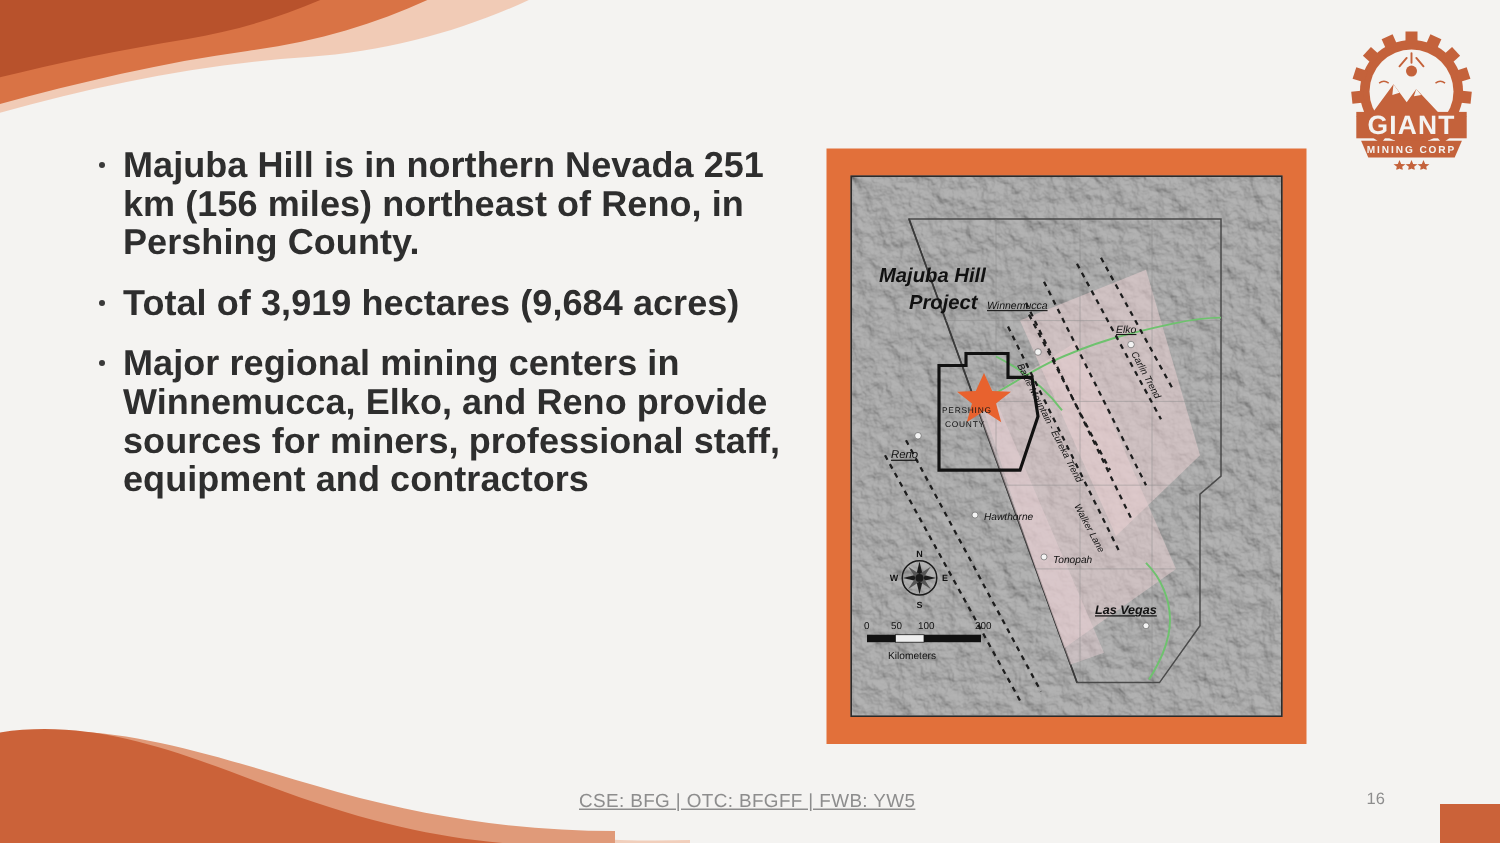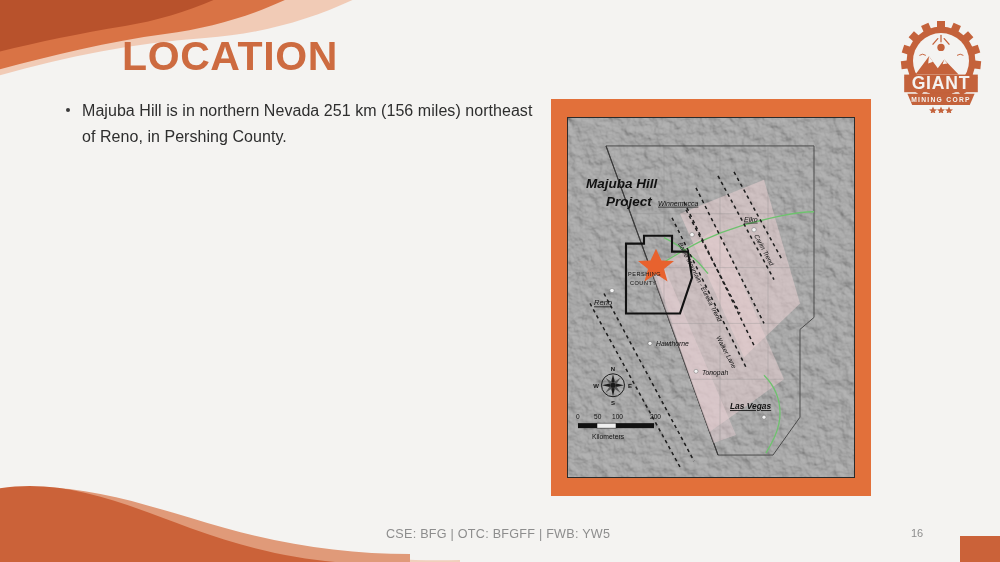--- a/index.html
+++ b/index.html
@@ -24,22 +24,22 @@
     color:#cd6b40;line-height:1;
   }
 
   
   .bullets{
     position:absolute;left:60px;top:98px;width:480px;
     color:#2e2e2e;
   }
   .bullet{
     position:relative;padding-left:22px;
-    font-size:16px;line-height:25.6px;
-    margin-bottom:15px;letter-spacing:.05px;
+    font-size:24px;line-height:25.6px;
+    margin-bottom:15px;letter-spacing:.05px;font-weight:bold;
   }
   .bullet:before{
     content:"";position:absolute;left:6px;top:10px;
     width:4px;height:4px;border-radius:50%;background:#3a3a3a;
   }
 
   
   .map-frame{
     position:absolute;left:551px;top:99px;width:320px;height:397px;
     background:#e2703a;
@@ -48,21 +48,21 @@
   .map-inner{
     position:relative;width:100%;height:100%;
     background:#737373;border:1.6px solid #2b2b2b;
     box-sizing:border-box;overflow:hidden;
   }
   .map-svg{position:absolute;inset:0;width:100%;height:100%;}
 
   
   .footer-ticker{
     position:absolute;left:386px;top:527px;
-    font-size:12.6px;color:#8d8d8d;letter-spacing:.25px;
+    font-size:12.6px;color:#8d8d8d;letter-spacing:.25px;text-decoration:underline;
   }
   .page-num{
     position:absolute;left:911px;top:527px;
     font-size:11px;color:#8d8d8d;
   }
 
   
   .logo{position:absolute;left:893px;top:17px;width:96px;height:96px;}
 </style>
 </head>
@@ -79,24 +79,25 @@
   <svg class="deco deco-bl" viewBox="0 0 470 110">
     <path d="M0,38 C90,20 160,48 250,72 C330,93 400,100 470,98 L470,110 L0,110 Z" fill="#f1cbb6" opacity="0.9"></path>
     <path d="M0,30 C80,14 150,42 235,66 C300,84 360,92 420,92 L420,110 L0,110 Z" fill="#e09a79"></path>
     <path d="M0,28 C70,14 130,40 200,66 C255,86 300,96 345,100 L345,110 L0,110 Z" fill="#cb6239"></path>
   </svg>
 
   <svg class="deco deco-br" viewBox="0 0 40 26">
     <path d="M0,0 L40,0 L40,26 L0,26 Z" fill="#cb6239"></path>
   </svg>
 
-  <div class="title">LOCATION</div>
 
   <div class="bullets">
     <div class="bullet">Majuba Hill is in northern Nevada 251 km (156 miles) northeast of Reno, in Pershing County.</div>
+    <div class="bullet">Total of 3,919 hectares (9,684 acres)</div>
+    <div class="bullet">Major regional mining centers in Winnemucca, Elko, and Reno provide sources for miners, professional staff, equipment and contractors</div>
   </div>
 
   <div class="map-frame">
     <div class="map-inner">
       <svg class="map-svg" viewBox="0 0 286 360" preserveAspectRatio="none">
         <defs>
           <filter id="terrain">
             <feTurbulence type="fractalNoise" baseFrequency="0.09" numOctaves="4" seed="7" result="n"></feTurbulence>
             <feDiffuseLighting in="n" lighting-color="#b5b5b5" surfaceScale="2.2" result="d">
               <feDistantLight azimuth="305" elevation="58"></feDistantLight>

